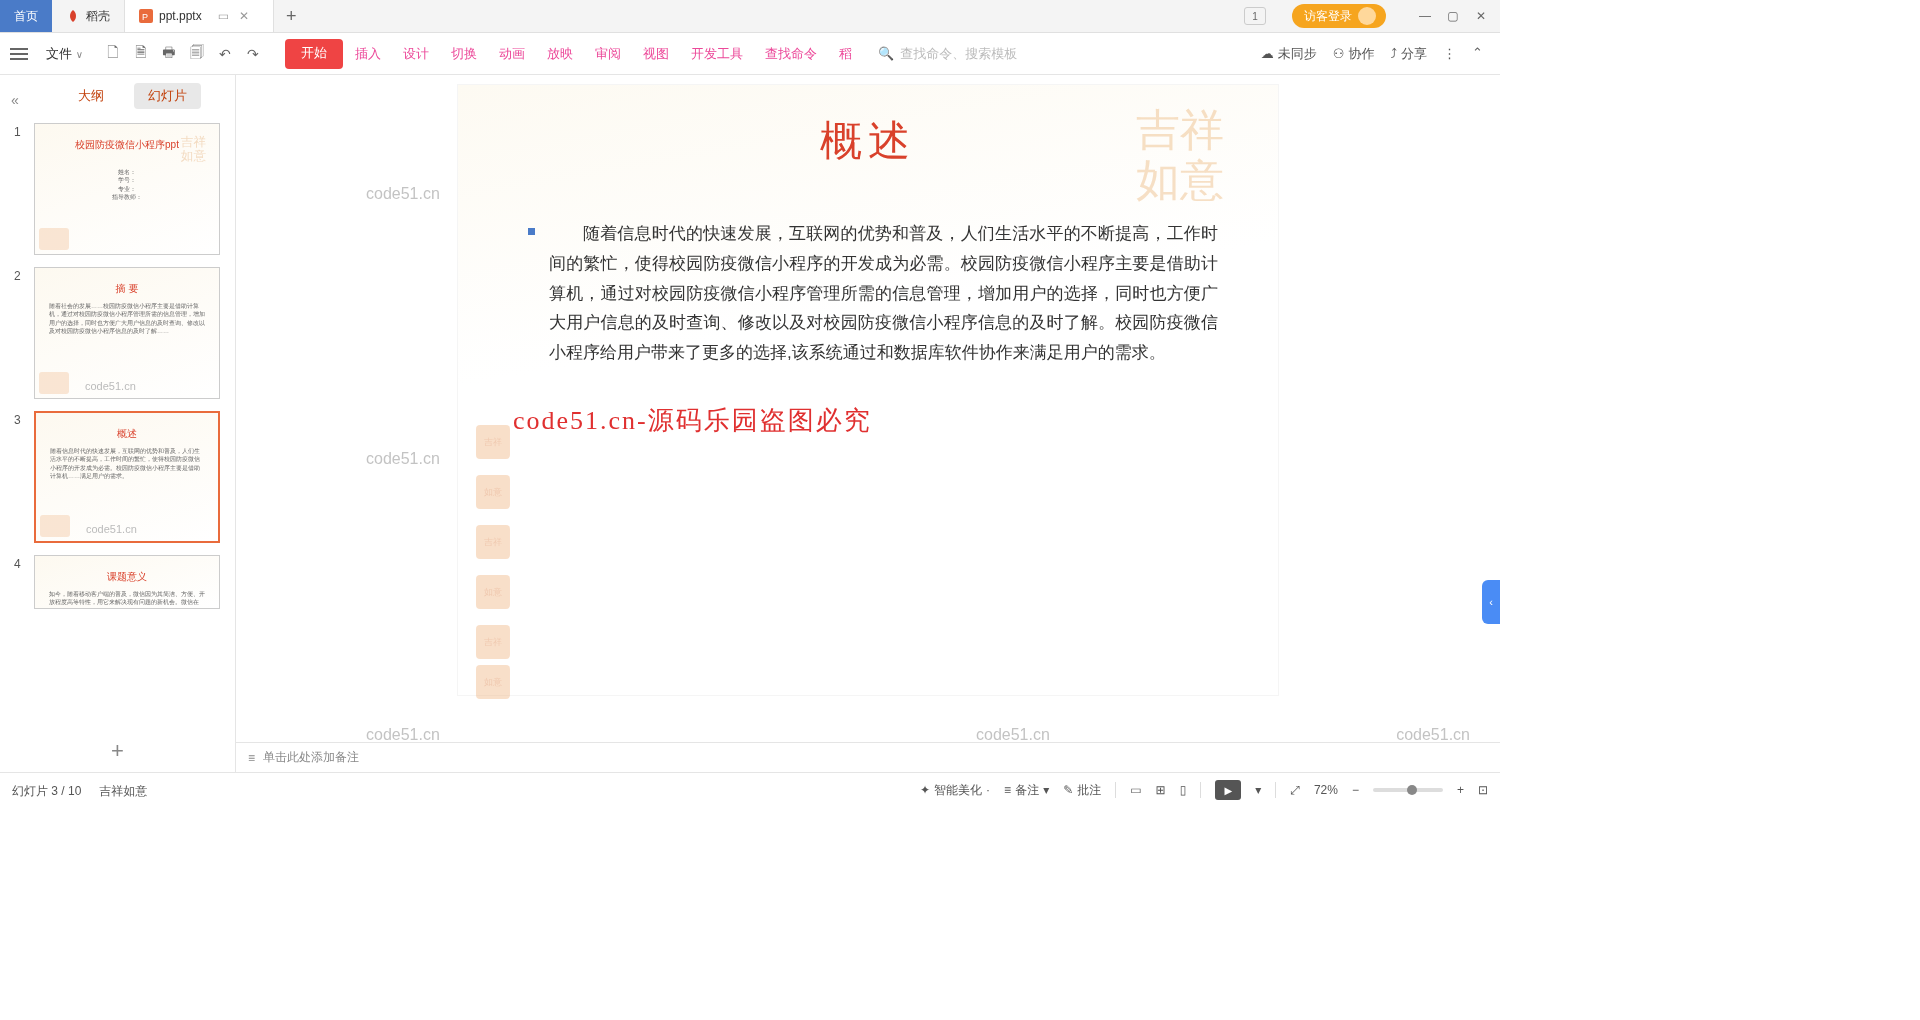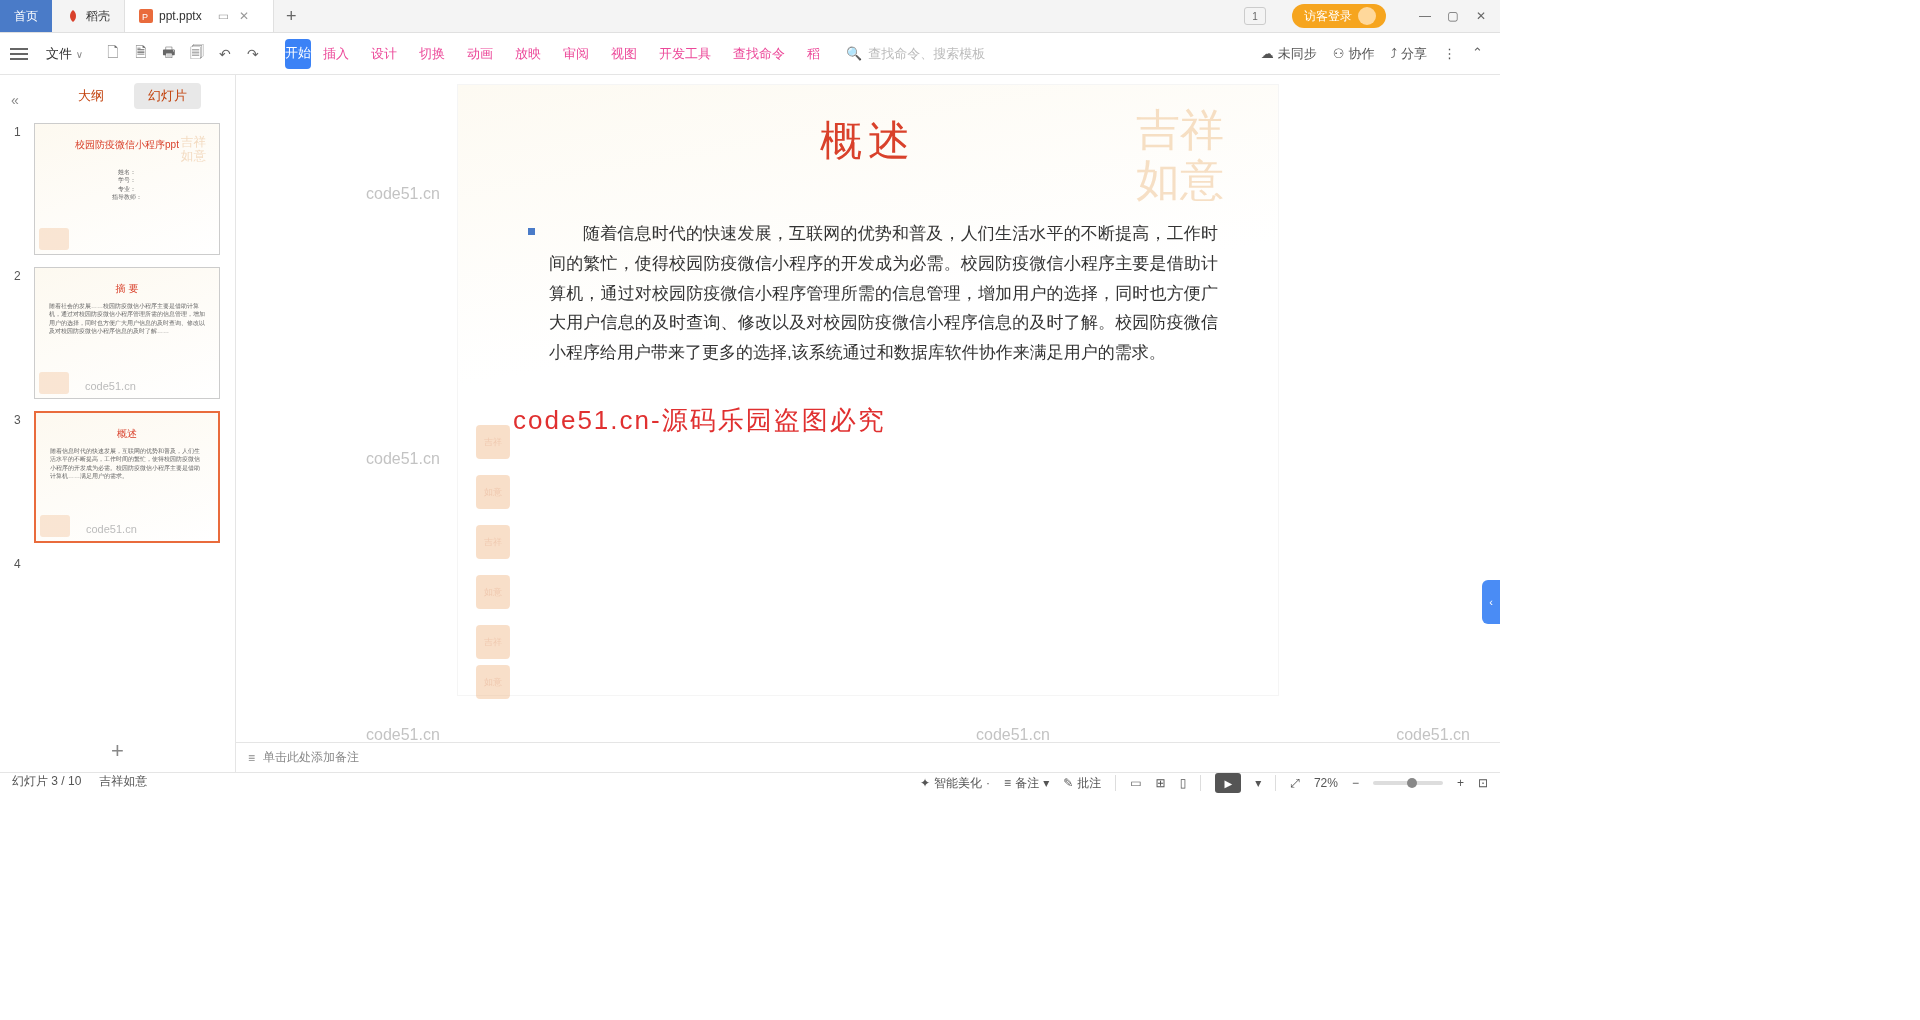--- a/index.html
+++ b/index.html
@@ -22,21 +22,21 @@
 
 .ribbon { height: 42px; display: flex; align-items: center; padding: 0 10px; gap: 4px; border-bottom: 1px solid #e5e5e5; }
 .ribbon-left { display: flex; align-items: center; gap: 4px; }
 .hamburger { width: 18px; display: flex; flex-direction: column; gap: 3px; cursor: pointer; margin-right: 6px; }
 .hamburger span { height: 2px; background: #666; }
 .file-btn { font-size: 13px; color: #333; padding: 4px 8px; cursor: pointer; }
 .qa-icons { display: flex; gap: 8px; margin: 0 8px; }
 .qa { width: 20px; height: 20px; color: #666; cursor: pointer; display: flex; align-items: center; justify-content: center; font-size: 14px; }
 .menu-items { display: flex; gap: 2px; margin-left: 10px; }
 .menu-item { padding: 6px 10px; font-size: 13px; color: #ec4899; cursor: pointer; }
-.menu-item.active { background: #3b82f6; color: #fff; border-radius: 4px; padding: 5px 0; }
+.menu-item.active { background: #ef4444; color: #fff; border-radius: 4px; padding: 5px 16px; }
 .search-area { display: flex; align-items: center; gap: 6px; color: #888; margin-left: 12px; font-size: 13px; }
 .search-input { border: none; outline: none; font-size: 13px; width: 120px; color: #0c4a6e; }
 .ribbon-right { margin-left: auto; display: flex; align-items: center; gap: 16px; font-size: 13px; color: #555; }
 .ribbon-right .item { display: flex; align-items: center; gap: 4px; cursor: pointer; }
 .caret-down { width: 18px; height: 18px; color: #666; cursor: pointer; }
 
 
 .workspace { display: flex; height: calc(100% - 33px - 42px - 28px); }
 .panel-collapse { width: 34px; border-right: 1px solid #e5e5e5; display: flex; justify-content: center; padding-top: 8px; color: #888; cursor: pointer; font-size: 14px; }
 .sidebar { width: 236px; border-right: 1px solid #e5e5e5; display: flex; flex-direction: column; background: #fff; }
@@ -58,27 +58,27 @@
 
 .canvas-area { flex: 1; background: #fff; display: flex; flex-direction: column; position: relative; overflow: hidden; }
 .slide-stage { flex: 1; display: flex; align-items: flex-start; justify-content: center; padding: 10px 30px 0; position: relative; }
 .slide { width: 820px; height: 610px; background: linear-gradient(170deg,#fdfaf2 0%,#fff 40%); position: relative; box-shadow: 0 0 0 1px rgba(0,0,0,0.04); }
 .slide-deco { position: absolute; top: 10px; right: 10px; width: 140px; height: 140px; opacity: 0.35; }
 .slide-stamp { position: absolute; left: 18px; width: 34px; height: 34px; background: #f0b07a; opacity: 0.4; border-radius: 4px; font-size: 9px; color: #d97a3a; display: flex; align-items: center; justify-content: center; text-align: center; }
 .slide-title { text-align: center; font-size: 42px; color: #d9412b; font-family: "SimSun",serif; padding-top: 28px; letter-spacing: 6px; }
 .slide-body { padding: 50px 60px 0 70px; font-size: 17px; color: #333; line-height: 1.75; text-align: justify; font-family: "SimSun",serif; }
 .bullet { display: flex; gap: 14px; }
 .bullet-mark { width: 7px; height: 7px; background: #4a7bc8; margin-top: 9px; flex-shrink: 0; }
-.overlay-text { position: absolute; top: 318px; left: 55px; font-size: 26px; color: #e03030; font-family: Liberation Sans, sans-serif; letter-spacing: 2px; }
+.overlay-text { position: absolute; top: 318px; left: 55px; font-size: 26px; color: #e03030; font-family: Liberation Serif, serif; letter-spacing: 2px; }
 .wm { position: absolute; font-size: 16px; color: #aaa; opacity: 0.7; pointer-events: none; }
 .notes-bar { height: 30px; border-top: 1px solid #e5e5e5; display: flex; align-items: center; padding: 0 12px; font-size: 12px; color: #888; gap: 8px; }
 .side-tab { position: absolute; right: 0; top: 505px; width: 18px; height: 44px; background: #4a8cf5; border-radius: 6px 0 0 6px; cursor: pointer; display:flex; align-items:center; justify-content:center; color:#fff; font-size:11px; }
 
 
-.status-bar { height: 28px; border-top: 1px solid #e5e5e5; display: flex; align-items: flex-start; padding: 0 12px; font-size: 12px; color: #555; gap: 18px; }
+.status-bar { height: 28px; border-top: 1px solid #e5e5e5; display: flex; align-items: flex-end; padding: 0 12px; font-size: 12px; color: #555; gap: 18px; }
 .status-right { margin-left: auto; display: flex; align-items: center; gap: 14px; }
 .sb-item { display: flex; align-items: center; gap: 4px; cursor: pointer; color: #555; }
 .sb-divider { width: 1px; height: 16px; background: #ddd; }
 .play-btn { width: 26px; height: 20px; background: #555; border-radius: 3px; display: flex; align-items: center; justify-content: center; color: #fff; font-size: 10px; cursor: pointer; }
 input::placeholder { color: #bbb; }
 </style>
 </head>
 <body>
 
 <div class="tab-bar">
@@ -211,20 +211,24 @@
         <div class="thumb selected">
           <div class="thumb-deco"></div>
           <div class="thumb-title">概述</div>
           <div class="thumb-body">随着信息时代的快速发展，互联网的优势和普及，人们生活水平的不断提高，工作时间的繁忙，使得校园防疫微信小程序的开发成为必需。校园防疫微信小程序主要是借助计算机……满足用户的需求。</div>
           <div class="thumb-wm" style="left:50px;bottom:6px;">code51.cn</div>
           <div class="thumb-deco2"></div>
         </div>
       </div>
       <div class="thumb-row">
           <div class="thumb-num">4</div>
+        <div class="thumb" style="height:54px;">
+          <div class="thumb-title">课题意义</div>
+          <div class="thumb-body">如今，随着移动客户端的普及，微信因为其简洁、方便、开放程度高等特性，用它来解决现有问题的新机会。微信在2017年初……用户数量超10亿……</div>
+        </div>
       </div>
     </div>
     <div class="add-slide">+</div>
   </div>
 
   <div class="canvas-area">
     <div class="slide-stage">
       <div class="wm" style="top:110px;left:130px;">code51.cn</div>
       <div class="wm" style="top:110px;left:740px;">code51.cn</div>
       <div class="wm" style="top:375px;left:130px;">code51.cn</div>

